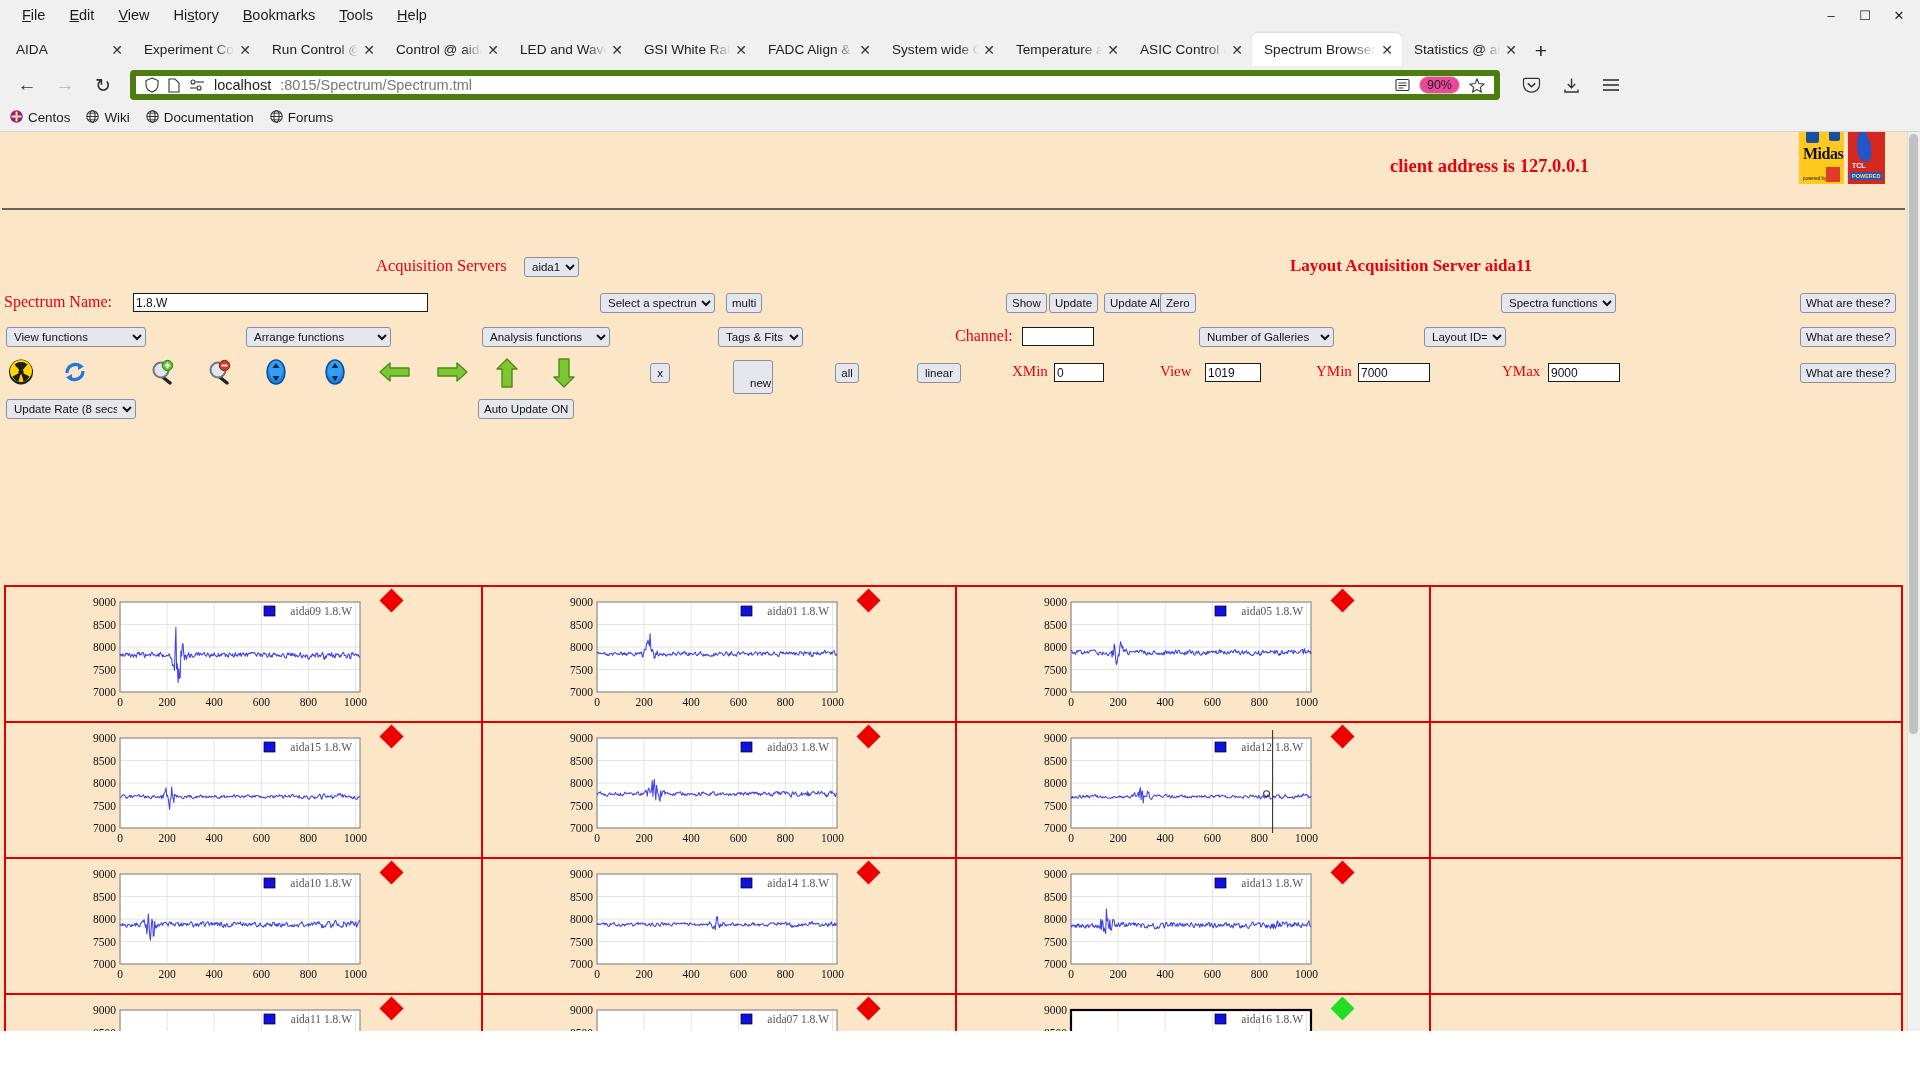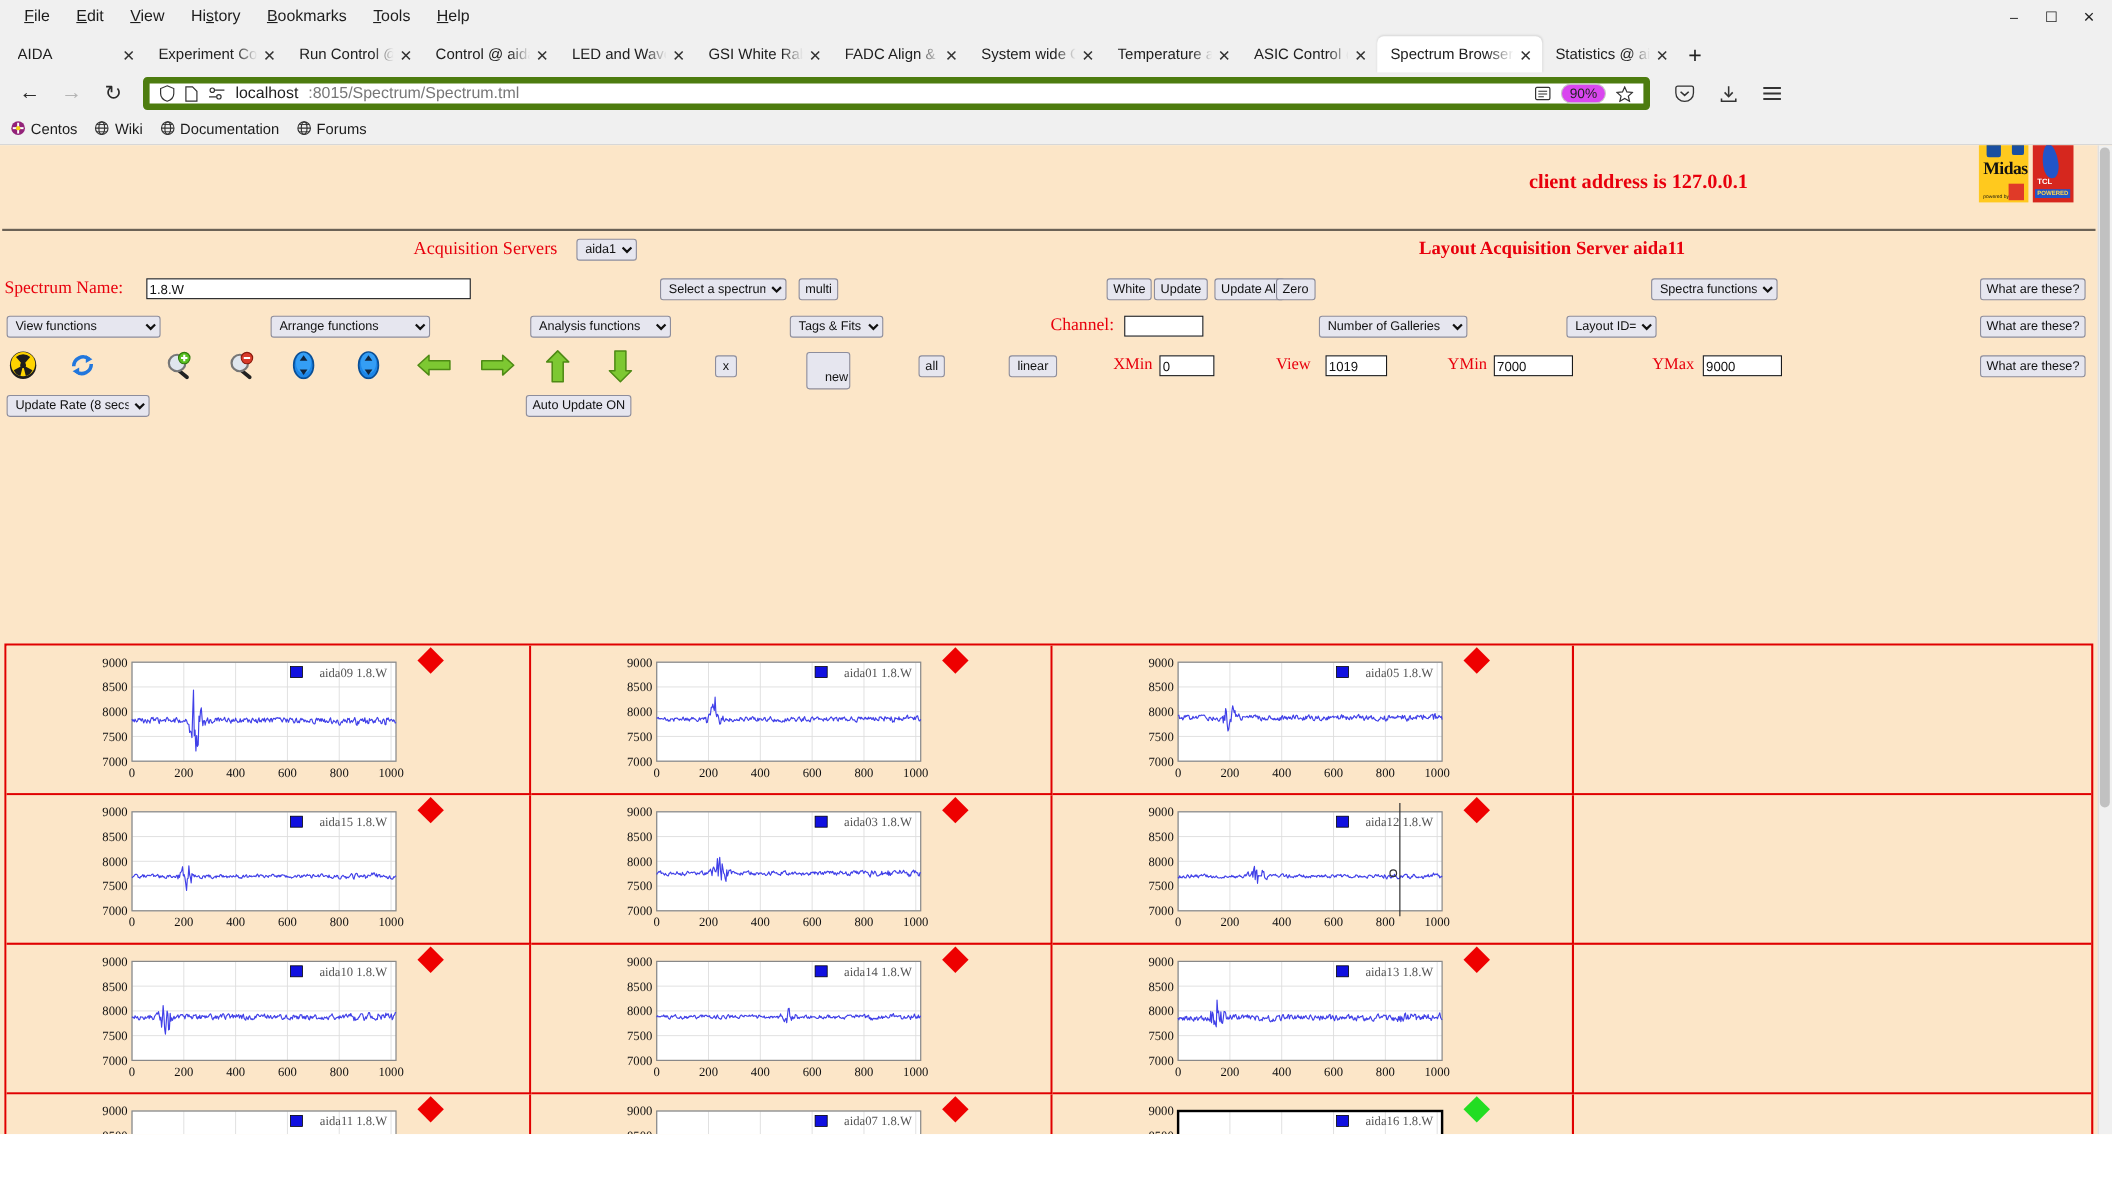--- a/index.html
+++ b/index.html
@@ -50,21 +50,21 @@
   .navbtn.dim { color:#b4b4b4; }
   .urlbar {
     flex:1 1 auto; height:30px; background:#fff; border:6px solid #4d7c0f; border-radius:4px;
     display:flex; align-items:center; gap:9px; padding:0 9px; margin:0 8px;
     font-size:14.5px; color:#202020; max-width:1370px;
   }
   .urlbar .dim { color:#777; }
   .urlbar .spacer { flex:1 1 auto; }
   .urlicon { display:flex; align-items:center; color:#333; }
   .zoombadge { font-size:12.5px; color:#222; border:1px solid #c8c8c8; border-radius:10px;
-               padding:1px 7px; background:#d946ef;text-align:right; }
+               padding:1px 7px; background:#ec4899;text-align:right; }
   .navright { display:flex; align-items:center; gap:2px; padding-left:4px;}
 
   .bookmarks { height:28px; display:flex; align-items:center; gap:16px; padding:0 10px;
                background:#f0f0f0; border-bottom:1px solid #d4d4d4; }
   .bm { display:flex; align-items:center; gap:5px; font-size:13.4px; color:#1c1c1c; }
 
   
   .page {
     position:relative;
     width:1920px; height:899px;
@@ -361,36 +361,36 @@
         <div class="logo-tcl">
           <div class="feather"></div>
           <div class="tcltxt">TCL</div>
           <div class="pow">POWERED</div>
         </div>
       </div>
     </div>
 
     <div class="hr-dark" style="margin-top:12px"></div>
 
-    <div class="server-row" style="height:36px;">
+    <div class="server-row" style="height:36px;margin-top:40px;">
       <span class="acq-label">Acquisition Servers</span>
       <select class="w abs" style="left:524px; top:7px; width:55px;">
         <option>aida11</option>
       </select>
       <span class="cur-acq">Layout Acquisition Server aida11</span>
     </div>
 
     <div class="ctrl-row" style="height:35px;">
       <span class="lbl-red abs" style="left:4px; top:7px;">Spectrum Name:</span>
       <input class="w abs" style="left: 133px; top: 7px; width: 295px;" value="1.8.W">
       <select class="w abs" style="left:600px; top:7px; width:115px;">
         <option>Select a spectrum</option>
       </select>
       <button class="w abs" style="left:726px; top:7px;">multi</button>
-      <button class="w abs" style="left:1006px; top:7px;">White</button>
+      <button class="w abs" style="left:1006px; top:7px;">Show</button>
       <button class="w abs" style="left:1049px; top:7px;">Update</button>
       <button class="w abs" style="left:1104px; top:7px;">Update All</button>
       <button class="w abs" style="left:1160px; top:7px;">Zero</button>
       <select class="w abs" style="left:1501px; top:7px; width:115px;">
         <option>Spectra functions</option>
       </select>
       <button class="w abs" style="left:1800px; top:7px;">What are these?</button>
     </div>
 
     <div class="ctrl-row" style="height:34px;">

